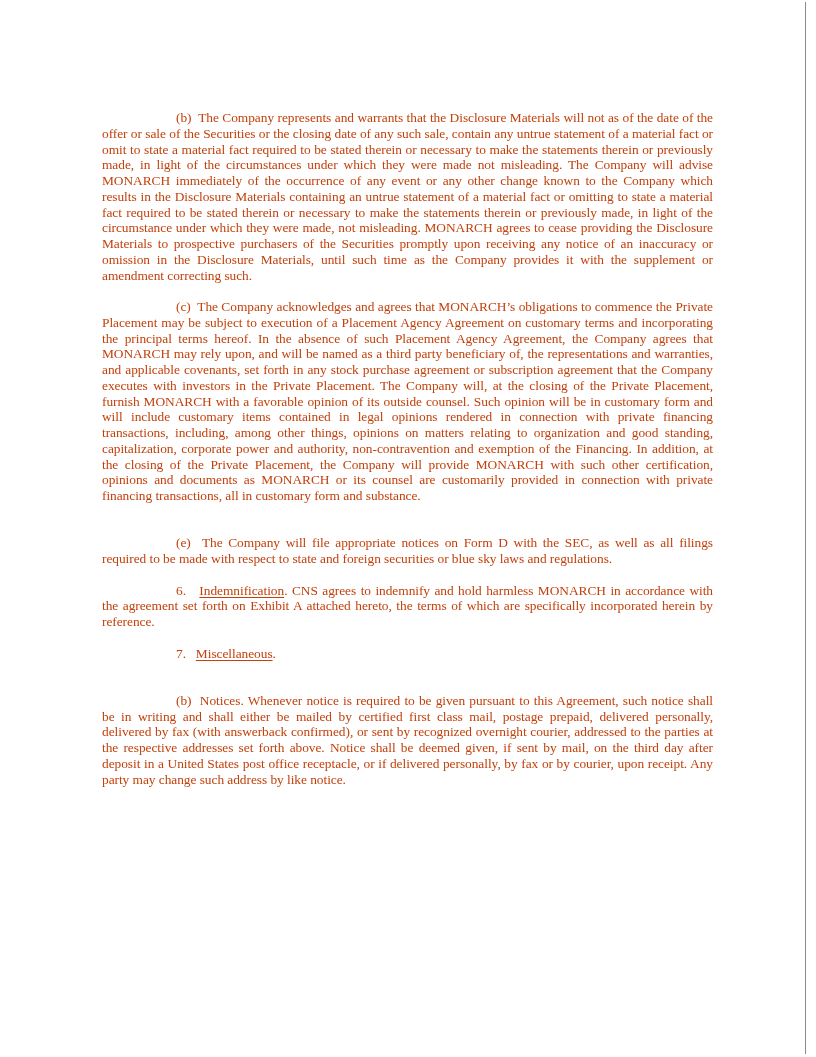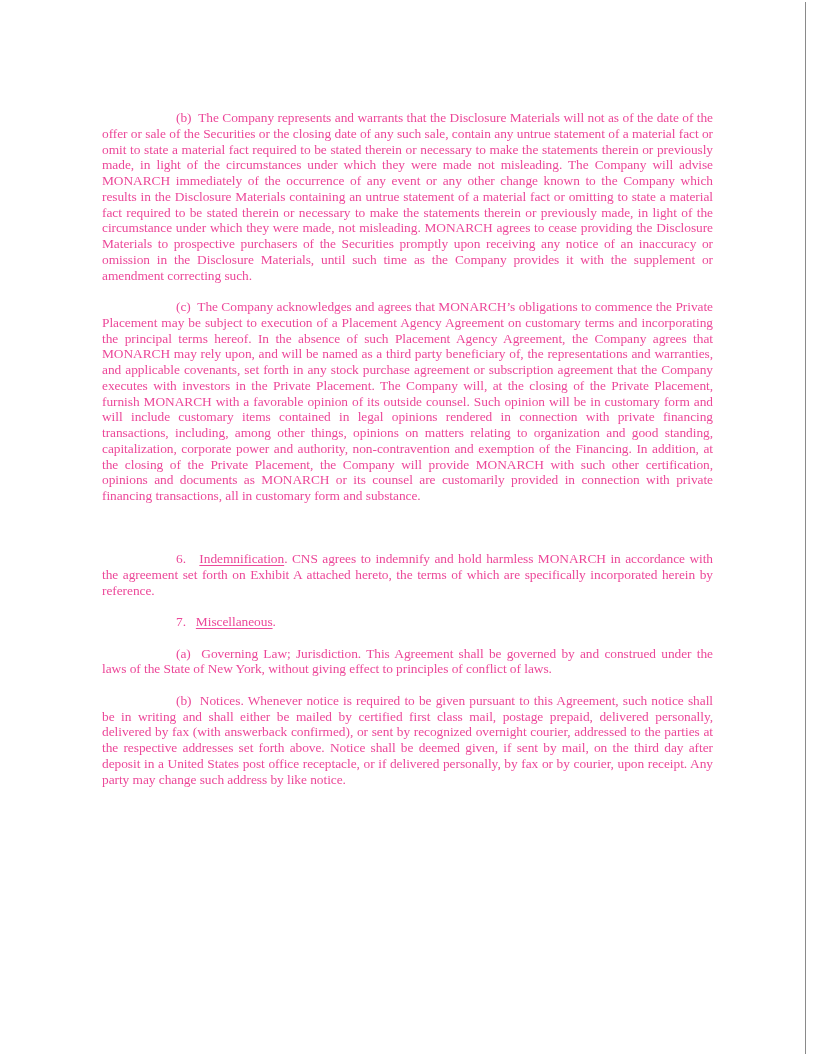--- a/index.html
+++ b/index.html
@@ -30,21 +30,21 @@
       background: #8a8a8a;
     }
     .content {
       position: absolute;
       left: 102px;
       top: 110px;
       width: 611px;
       font-family: "Liberation Serif", "DejaVu Serif", serif;
       font-size: 13.4px;
       line-height: 15.75px;
-      color: #ec4899;
+      color: #c2410c;
       letter-spacing: -0.05px;
     }
     .para {
       margin: 0;
       text-align: justify;
       text-indent: 74px;
     }
     .gap { height: 15.75px; }
     .heading { margin: 0; text-indent: 74px; }
     .u { text-decoration: underline; text-underline-offset: 2px; }
@@ -58,27 +58,27 @@
   <div class="content">
 
     <p class="para"><span>(b)</span>&nbsp; <span>The Company represents and warrants that the Disclosure Materials will not as of the date of the offer or sale of the Securities or the closing date of any such sale, contain any untrue statement of a material fact or omit to state a material fact required to be stated therein or necessary to make the statements therein or previously made, in light of the circumstances under which they were made not misleading.  The Company will advise MONARCH immediately of the occurrence of any event or any other change known to the Company which results in the Disclosure Materials containing an untrue statement of a material fact or omitting to state a material fact required to be stated therein or necessary to make the statements therein or previously made, in light of the circumstance under which they were made, not misleading. MONARCH agrees to cease providing the Disclosure Materials to prospective purchasers of the Securities promptly upon receiving any notice of an inaccuracy or omission in the Disclosure Materials, until such time as the Company provides it with the supplement or amendment correcting such.</span></p>
     <div class="gap"></div>
 
     <p class="para"><span>(c)</span>&nbsp; <span>The Company acknowledges and agrees that MONARCH’s obligations to commence the Private Placement may be subject to execution of a Placement Agency Agreement on customary terms and incorporating the principal terms hereof.  In the absence of such Placement Agency Agreement, the Company agrees that MONARCH may rely upon, and will be named as a third party beneficiary of, the representations and warranties, and applicable covenants, set forth in any stock purchase agreement or subscription agreement that the Company executes with investors in the Private Placement.  The Company will, at the closing of the Private Placement, furnish MONARCH with a favorable opinion of its outside counsel.  Such opinion will be in customary form and will include customary items contained in legal opinions rendered in connection with private financing transactions, including, among other things, opinions on matters relating to organization and good standing, capitalization, corporate power and authority, non-contravention and exemption of the Financing.  In addition, at the closing of the Private Placement, the Company will provide MONARCH with such other certification, opinions and documents as MONARCH or its counsel are customarily provided in connection with private financing transactions, all in customary form and substance.</span></p>
     <div class="gap"></div>
 
     <div class="gap"></div>
 
+    <p class="para"><span>(e)</span>&nbsp; <span>The Company will file appropriate notices on Form D with the SEC, as well as all filings required to be made with respect to state and foreign securities or blue sky laws and regulations.</span></p>
     <div class="gap"></div>
 
     <p class="para"><span>6.</span>&nbsp;&nbsp; <span class="u">Indemnification</span><span>.  CNS agrees to indemnify and hold harmless MONARCH in accordance with the agreement set forth on Exhibit A attached hereto, the terms of which are specifically incorporated herein by reference.</span></p>
     <div class="gap"></div>
 
     <p class="heading"><span>7.</span>&nbsp;&nbsp; <span class="u">Miscellaneous</span><span>.</span></p>
     <div class="gap"></div>
 
-    <p class="para"><span>(a)</span>&nbsp; <span>Governing Law; Jurisdiction.  This Agreement shall be governed by and construed under the laws of the State of New York, without giving effect to principles of conflict of laws.</span></p>
     <div class="gap"></div>
 
     <p class="para"><span>(b)</span>&nbsp; <span>Notices.  Whenever notice is required to be given pursuant to this Agreement, such notice shall be in writing and shall either be mailed by certified first class mail, postage prepaid, delivered personally, delivered by fax (with answerback confirmed), or sent by recognized overnight courier, addressed to the parties at the respective addresses set forth above.  Notice shall be deemed given, if sent by mail, on the third day after deposit in a United States post office receptacle, or if delivered personally, by fax or by courier, upon receipt.   Any party may change such address by like notice.</span></p>
 
   </div>
 </div>
 
 </body></html>

